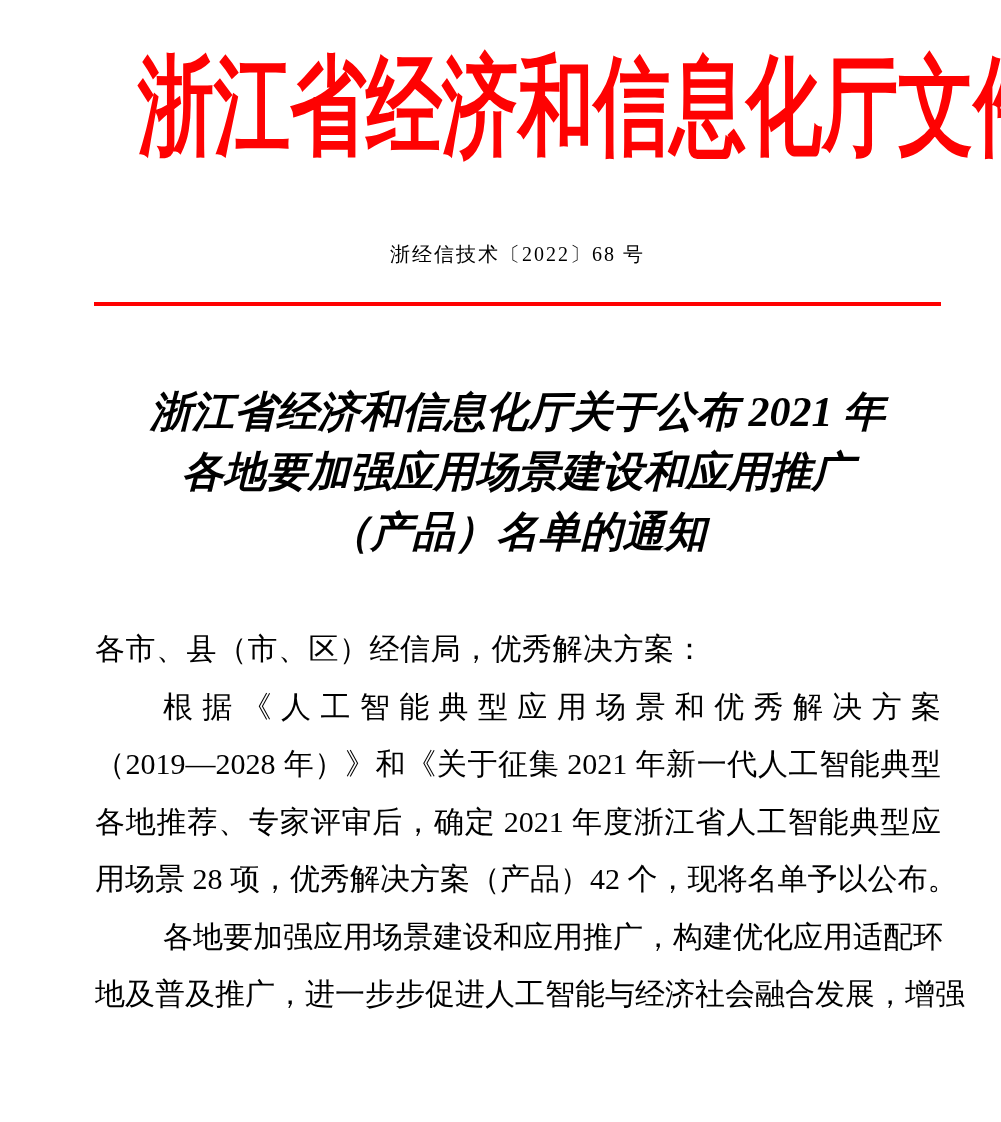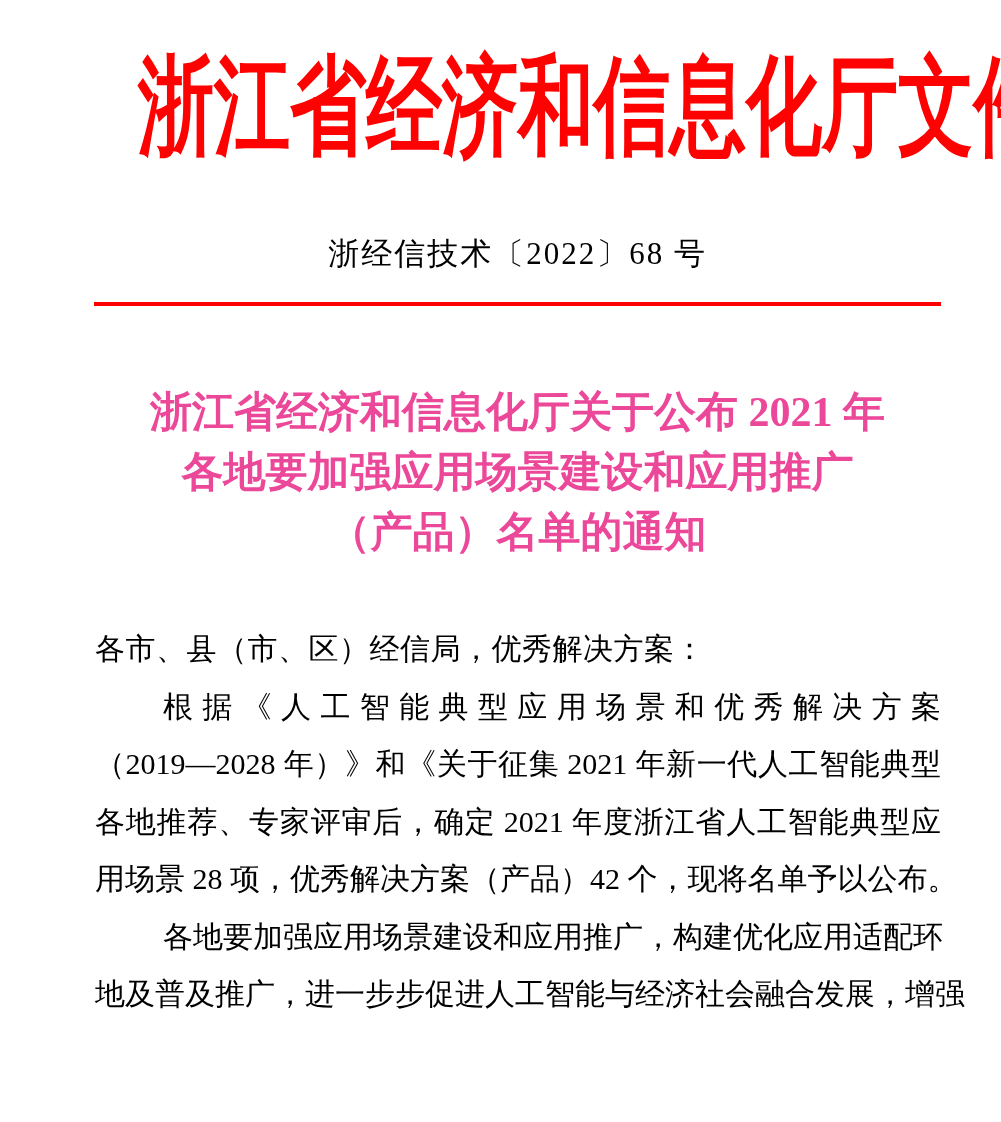--- a/index.html
+++ b/index.html
@@ -35,21 +35,21 @@
     transform: scaleY(1.42);
     transform-origin: 50% 0;
   }
   
   .docnum {
     position: absolute;
     top: 234px;
     left: 94px;
     width: 847px;
     text-align: center;
-    font-size: 31px;
+    font-size: 20px;
     line-height: 40px;
     letter-spacing: 2px;
     color: #000000;
   }
   
   .redline {
     position: absolute;
     top: 302px;
     left: 94px;
     width: 847px;
@@ -59,21 +59,22 @@
   
   .title {
     position: absolute;
     top: 382px;
     left: 94px;
     width: 847px;
     text-align: center;
     font-weight: bold;
     font-size: 42px;
     line-height: 60px;
-    color: #ec4899;
+    color: #000000;
+    font-style: italic;
   }
   
   .bodytext {
     position: absolute;
     top: 620px;
     left: 95px;
     width: 846px;
     font-size: 30px;
     line-height: 57.5px;
     color: #000000;

